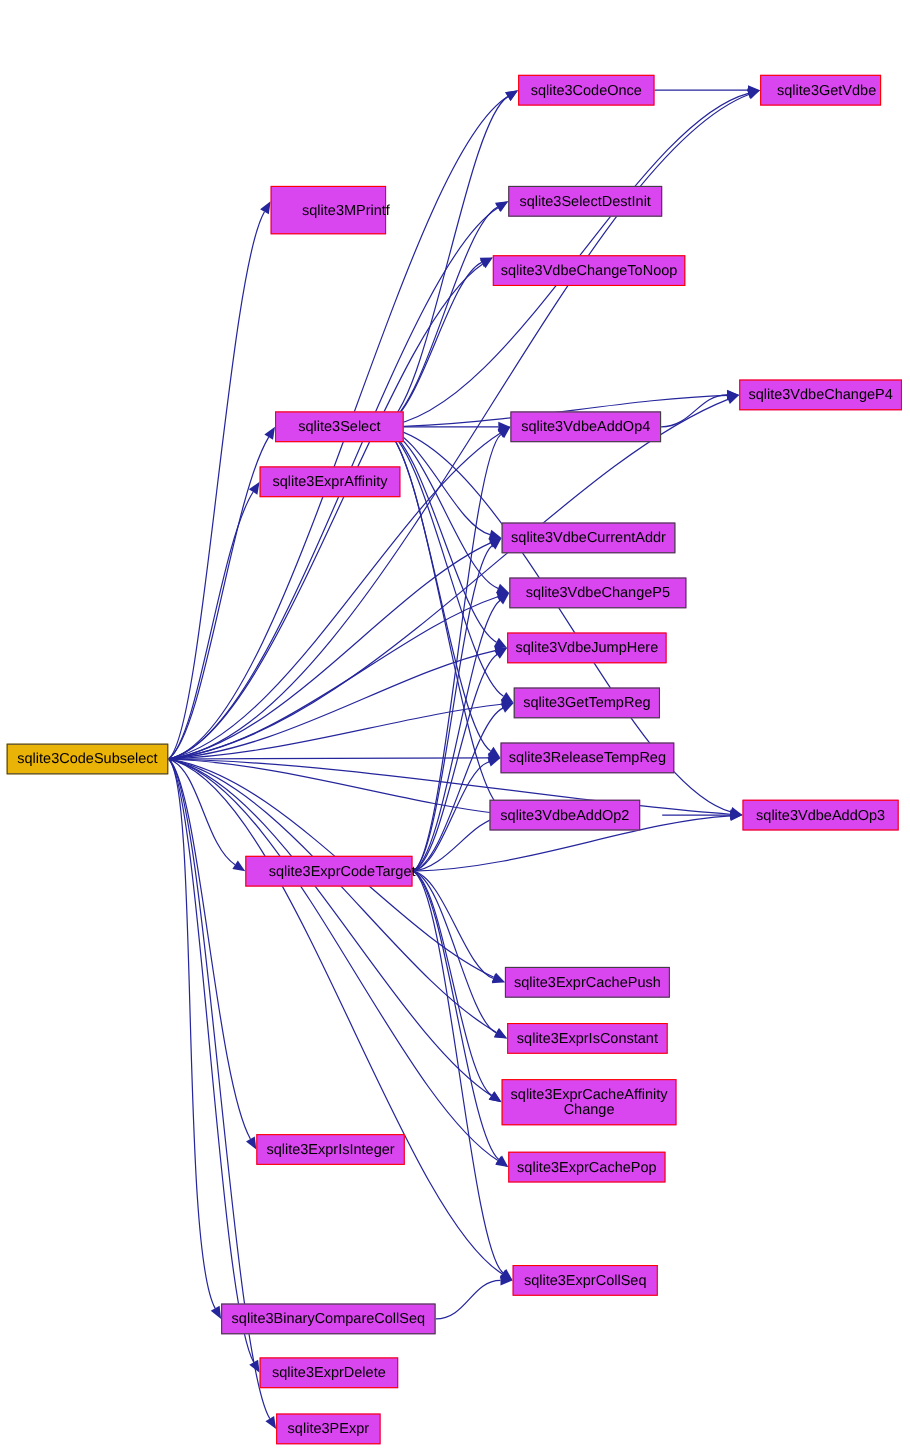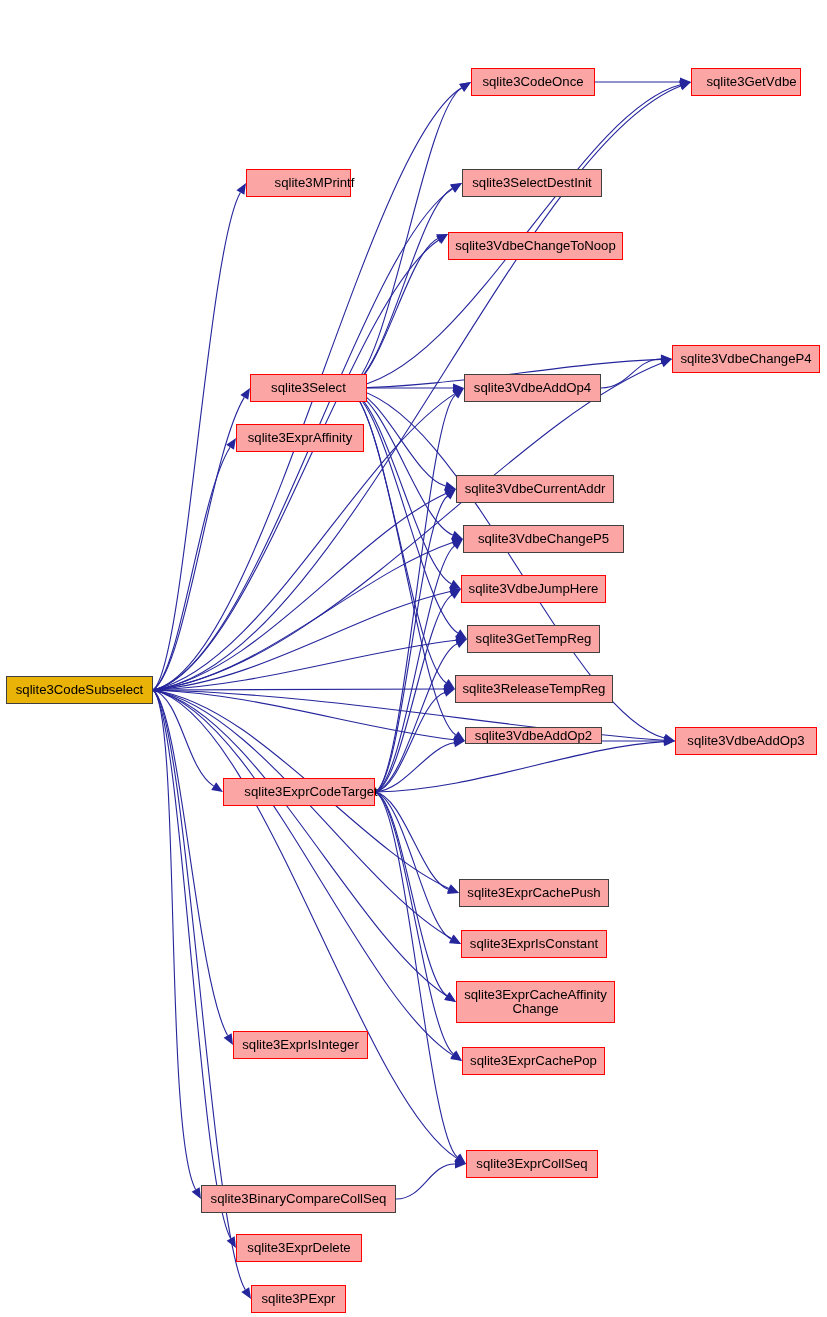--- a/index.html
+++ b/index.html
@@ -5,21 +5,21 @@
 <style>
   html,body{margin:0;padding:0;background:#ffffff;}
   body{width:827px;height:1317px;overflow:hidden;font-family:"Liberation Sans",sans-serif;}
   #graph{position:relative;width:827px;height:1317px;background:#ffffff;}
   svg{position:absolute;left:0;top:0;width:827px;height:1317px;display:block;}
   .edge{fill:none;stroke:#25259c;stroke-width:1.1;}
   .arrow{fill:#25259c;stroke:none;}
   .nodebox{position:absolute;box-sizing:border-box;display:flex;align-items:center;
            justify-content:center;text-align:center;line-height:1.05;
            font-family:"Liberation Sans",sans-serif;font-size:13.2px;color:#000000;
-           background:#fca5a5;white-space:pre-line;}
+           background:#d946ef;white-space:pre-line;}
   .n-red{border:1.4px solid #ff0000;}
   .n-dark{border:1.4px solid #404040;}
   .n-root{border:1.4px solid #404040;background:#eab308;}
 </style>
 </head>
 <body>
 
 <div id="graph">
   <svg id="edges-layer" viewBox="0 0 827 1317" xmlns="http://www.w3.org/2000/svg">
       <path class="edge" d="M 153,690 C 261.12,668.4 364.6,148 461.6523296584092,87.79836694121232"></path>
@@ -132,33 +132,33 @@
       <polygon class="arrow" points="462,1061 450.56783601509244,1057.6139068792806 456.38157970992984,1050.4836625461082"></polygon>
       <path class="edge" d="M 375,792 C 405.94,801.9 427.7,1133.75 457.36773208632417,1157.1820860472926"></path>
       <polygon class="arrow" points="466,1164 454.5166044333738,1160.791943538466 460.21885973927454,1153.5722285561192"></polygon>
       <path class="edge" d="M 396,1199 C 424,1199 429,1164 455,1164"></path>
       <polygon class="arrow" points="466,1164 455,1168.6 455,1159.4"></polygon>
     </svg>
   <div id="nodes-layer">
       <div class="nodebox n-root" style="left: 6px; top: 676px; width: 147px; height: 28px;">sqlite3CodeSubselect</div>
       <div class="nodebox n-red" style="left: 471px; top: 68px; width: 124px; height: 28px;">sqlite3CodeOnce</div>
       <div class="nodebox n-red" style="left: 691px; top: 68px; width: 110px; height: 28px; padding-left: 11px;">sqlite3GetVdbe</div>
-      <div class="nodebox n-red" style="left: 246px; top: 169px; width: 105px; height: 28px; padding-left: 32px;">sqlite3MPrintf</div>
+      <div class="nodebox n-red" style="left: 246px; top: 169px; width: 105px; height: 44px; padding-left: 32px;">sqlite3MPrintf</div>
       <div class="nodebox n-dark" style="left: 462px; top: 169px; width: 140px; height: 28px;">sqlite3SelectDestInit</div>
       <div class="nodebox n-red" style="left: 448px; top: 220px; width: 175px; height: 28px; margin-top: 12px;">sqlite3VdbeChangeToNoop</div>
       <div class="nodebox n-red" style="left: 250px; top: 374px; width: 117px; height: 28px;">sqlite3Select</div>
       <div class="nodebox n-dark" style="left: 464px; top: 374px; width: 137px; height: 28px;">sqlite3VdbeAddOp4</div>
       <div class="nodebox n-red" style="left: 672px; top: 345px; width: 148px; height: 28px;">sqlite3VdbeChangeP4</div>
       <div class="nodebox n-red" style="left: 236px; top: 424px; width: 128px; height: 28px;">sqlite3ExprAffinity</div>
       <div class="nodebox n-dark" style="left: 456px; top: 475px; width: 158px; height: 28px;">sqlite3VdbeCurrentAddr</div>
       <div class="nodebox n-dark" style="left: 463px; top: 525px; width: 161px; height: 28px;">sqlite3VdbeChangeP5</div>
       <div class="nodebox n-red" style="left: 461px; top: 575px; width: 145px; height: 28px;">sqlite3VdbeJumpHere</div>
       <div class="nodebox n-dark" style="left: 467px; top: 625px; width: 133px; height: 28px;">sqlite3GetTempReg</div>
       <div class="nodebox n-dark" style="left: 455px; top: 675px; width: 158px; height: 28px;">sqlite3ReleaseTempReg</div>
-      <div class="nodebox n-dark" style="left: 465px; top: 727px; width: 137px; height: 17px;">sqlite3VdbeAddOp2</div>
+      <div class="nodebox n-dark" style="left: 445px; top: 727px; width: 137px; height: 28px;">sqlite3VdbeAddOp2</div>
       <div class="nodebox n-red" style="left: 675px; top: 727px; width: 142px; height: 28px;">sqlite3VdbeAddOp3</div>
       <div class="nodebox n-red" style="left: 223px; top: 778px; width: 152px; height: 28px; padding-left: 24px;">sqlite3ExprCodeTarget</div>
       <div class="nodebox n-dark" style="left: 459px; top: 879px; width: 150px; height: 28px;">sqlite3ExprCachePush</div>
       <div class="nodebox n-red" style="left: 461px; top: 930px; width: 146px; height: 28px;">sqlite3ExprIsConstant</div>
       <div class="nodebox n-red" style="left: 456px; top: 981px; width: 159px; height: 42px;">sqlite3ExprCacheAffinity
 Change</div>
       <div class="nodebox n-red" style="left: 462px; top: 1047px; width: 143px; height: 28px;">sqlite3ExprCachePop</div>
       <div class="nodebox n-red" style="left: 233px; top: 1031px; width: 135px; height: 28px;">sqlite3ExprIsInteger</div>
       <div class="nodebox n-red" style="left: 466px; top: 1150px; width: 132px; height: 28px;">sqlite3ExprCollSeq</div>
       <div class="nodebox n-dark" style="left: 201px; top: 1185px; width: 195px; height: 28px;">sqlite3BinaryCompareCollSeq</div>

